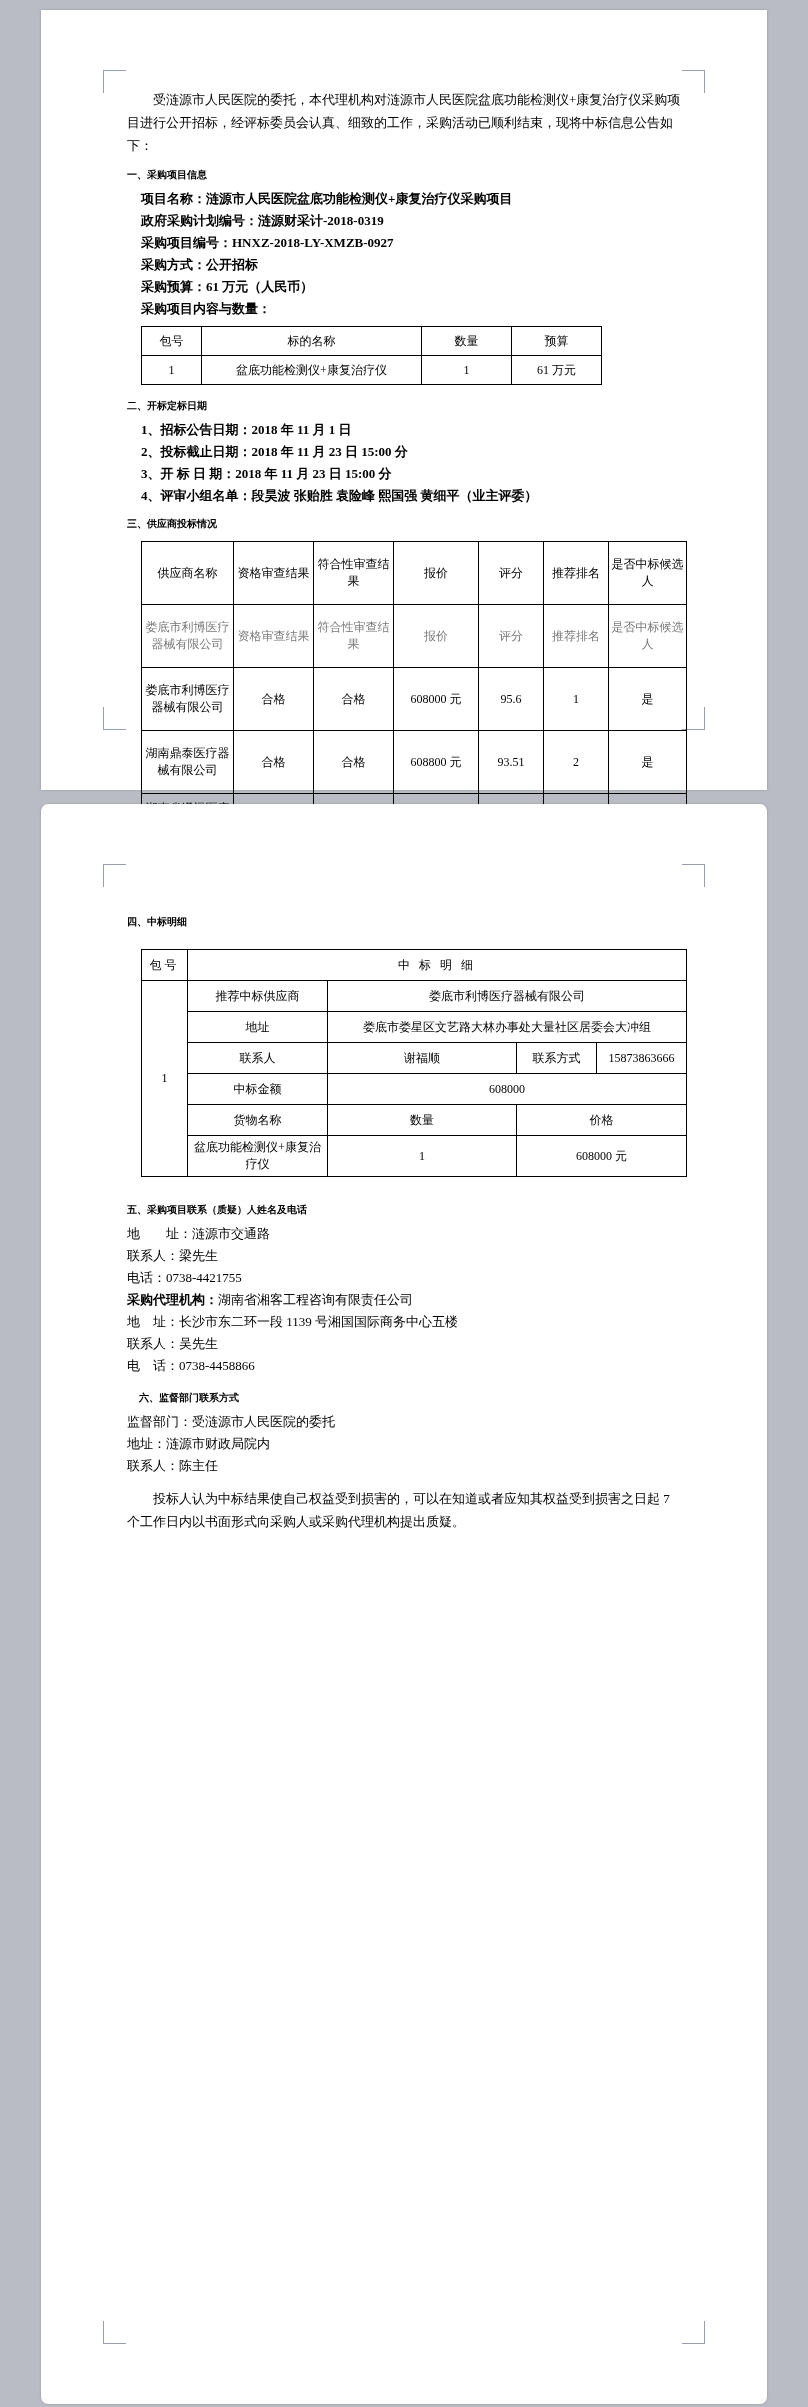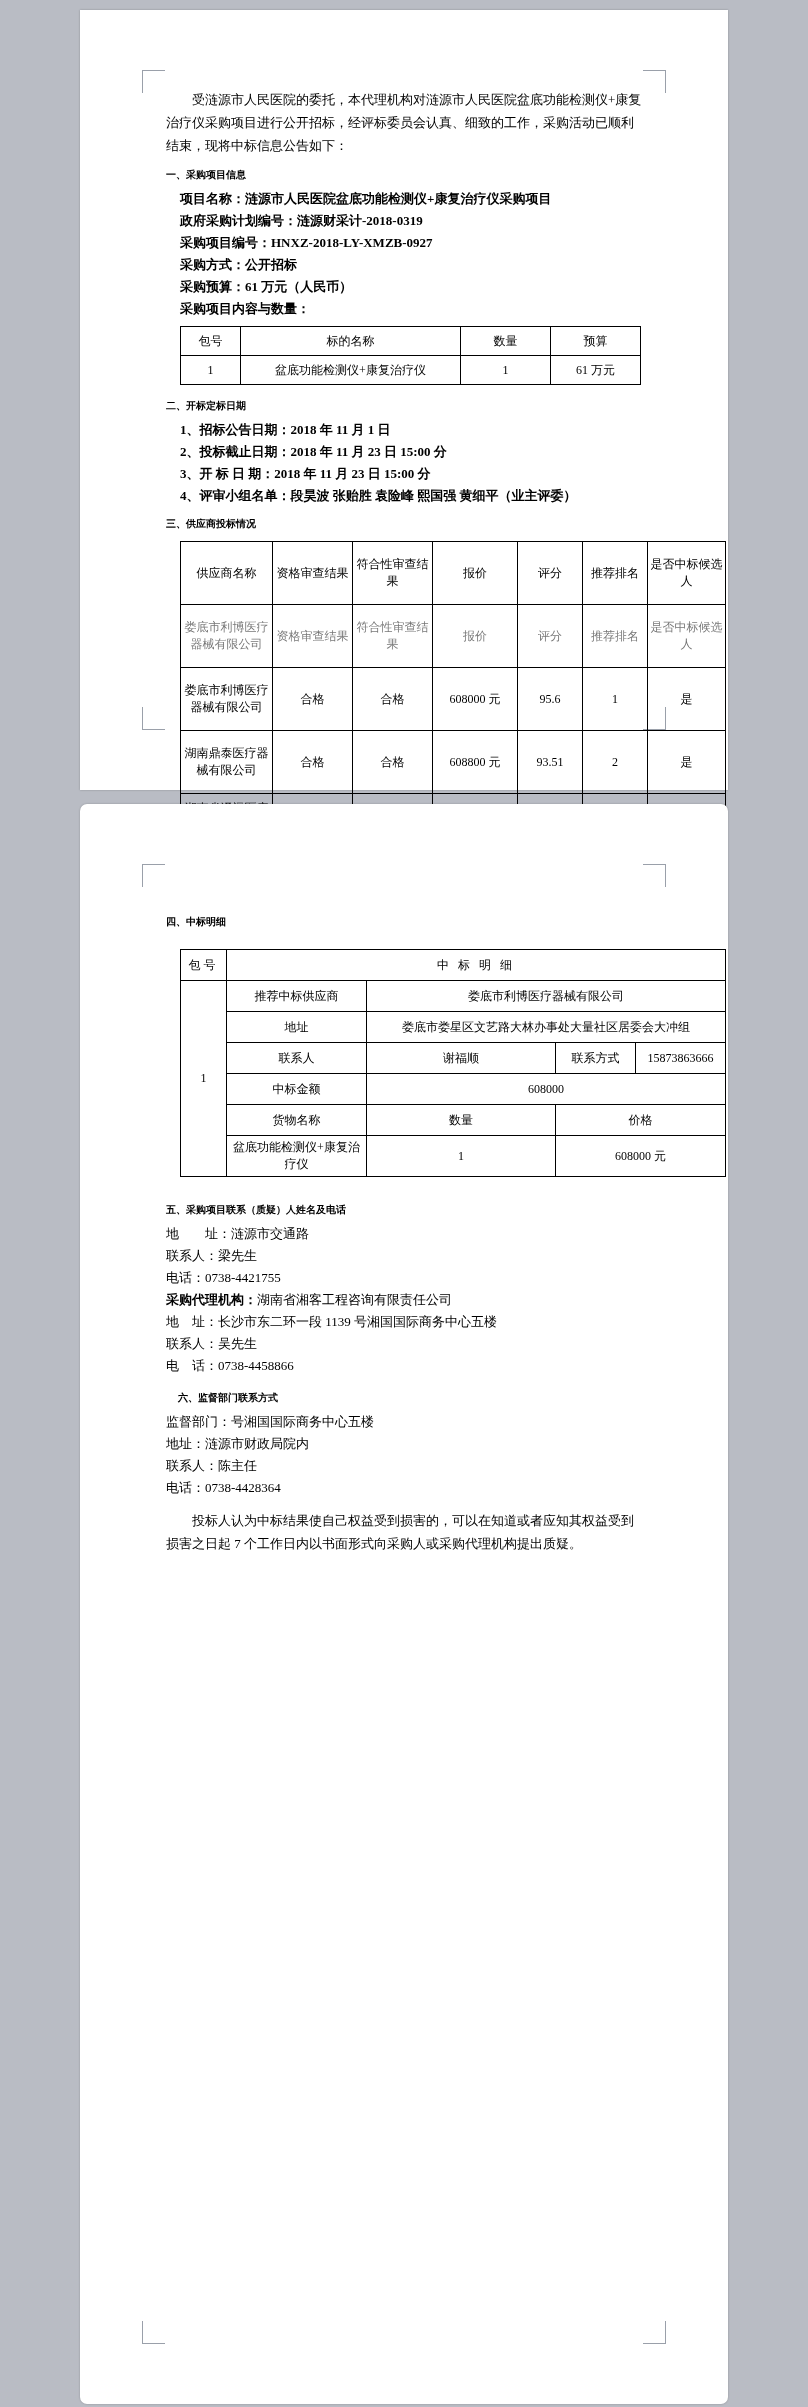--- a/index.html
+++ b/index.html
@@ -10,21 +10,21 @@
   }
   .viewport {
     width: 808px;
     margin: 0 auto;
     background: #b9bcc4;
     padding-top: 10px;
     padding-bottom: 12px;
     box-sizing: border-box;
   }
   .page {
-    width: 648px;
+    width: 726px;
     margin: 0 auto 14px auto;
     background: #ffffff;
     position: relative;
     box-sizing: border-box;
     box-shadow: 0 0 2px rgba(0,0,0,0.25);
   }
   .page-1 { height: 780px; }
   .page-2 { height: 1600px; border-radius: 7px; }
 
   
@@ -283,24 +283,23 @@
         <p class="line">
           <span class="bold">采购代理机构：</span><span>湖南省湘客工程咨询有限责任公司</span>
         </p>
         <p class="line">地　址：长沙市东二环一段 1139 号湘国国际商务中心五楼</p>
         <p class="line">联系人：吴先生</p>
         <p class="line">电　话：0738-4458866</p>
       </div>
 
       <div class="sec-title" style="margin-top:10px;margin-left:12px;">六、监督部门联系方式</div>
       <div>
-        <p class="line">监督部门：号湘国国际商务中心五楼</p>
+        <p class="line">监督部门：受涟源市人民医院的委托</p>
         <p class="line">地址：涟源市财政局院内</p>
         <p class="line">联系人：陈主任</p>
-        <p class="line">电话：0738-4428364</p>
       </div>
 
       <p class="para">投标人认为中标结果使自己权益受到损害的，可以在知道或者应知其权益受到损害之日起 7 个工作日内以书面形式向采购人或采购代理机构提出质疑。</p>
 
     </div>
   </div>
 
 </div>
 
 </body></html>

